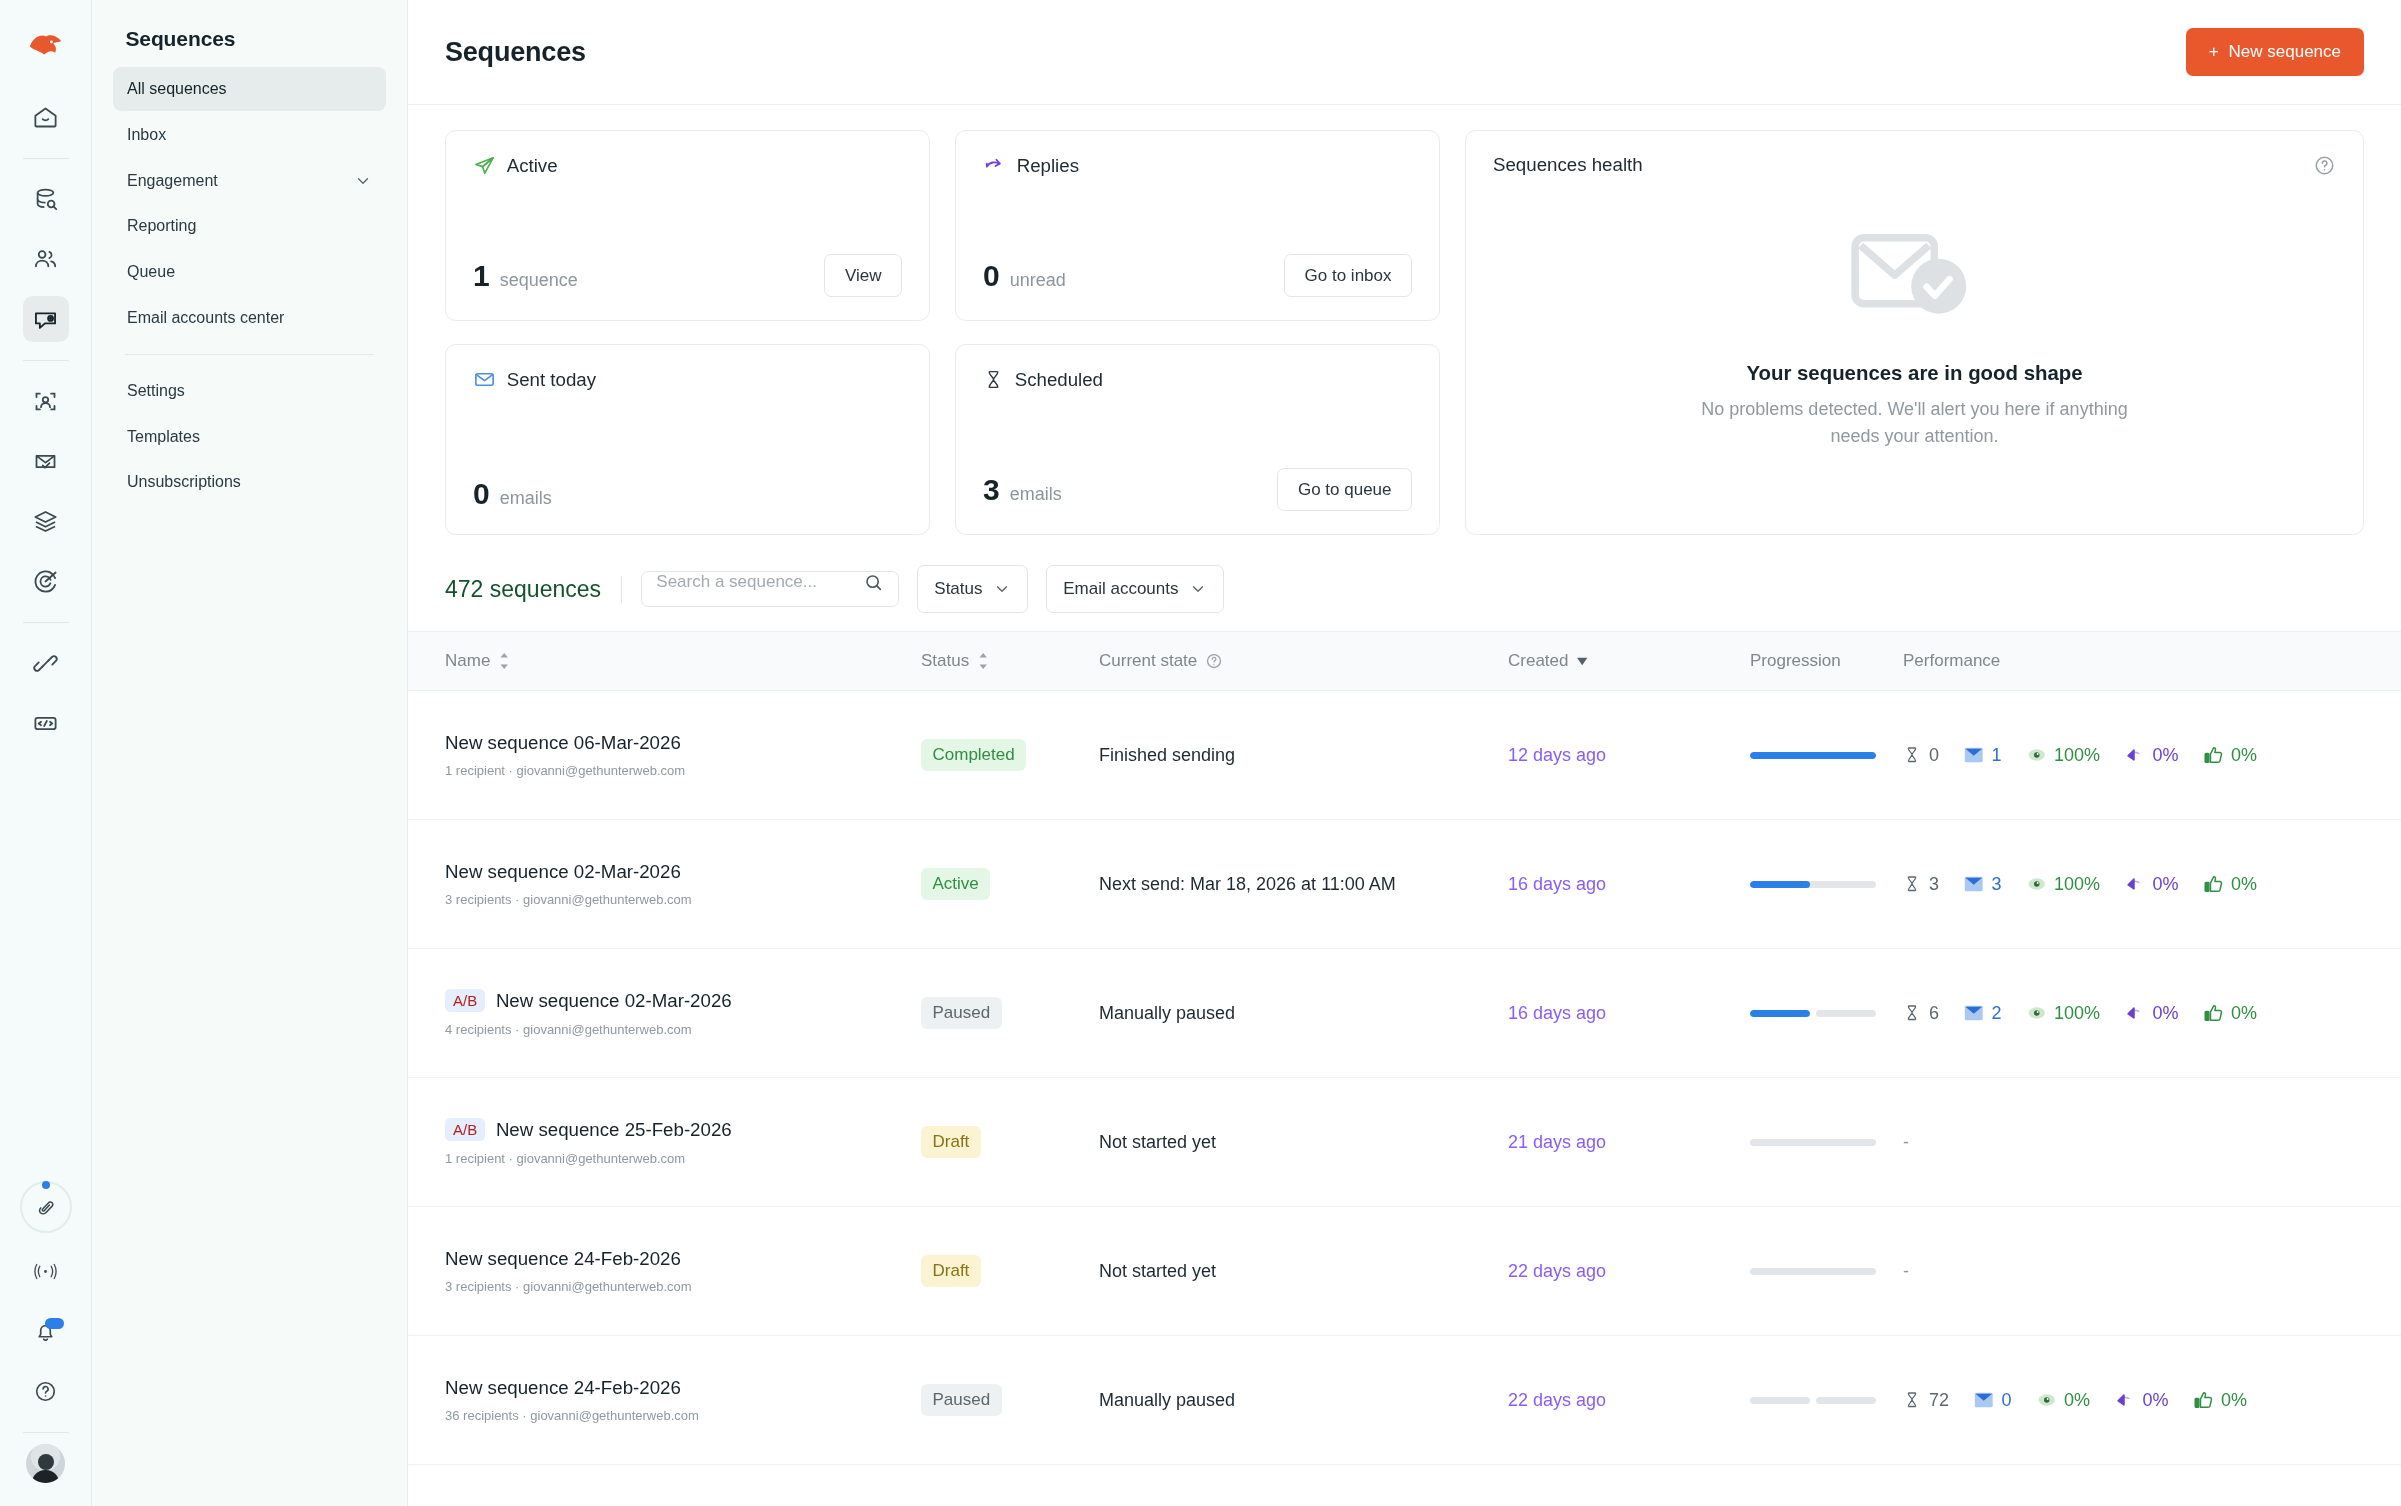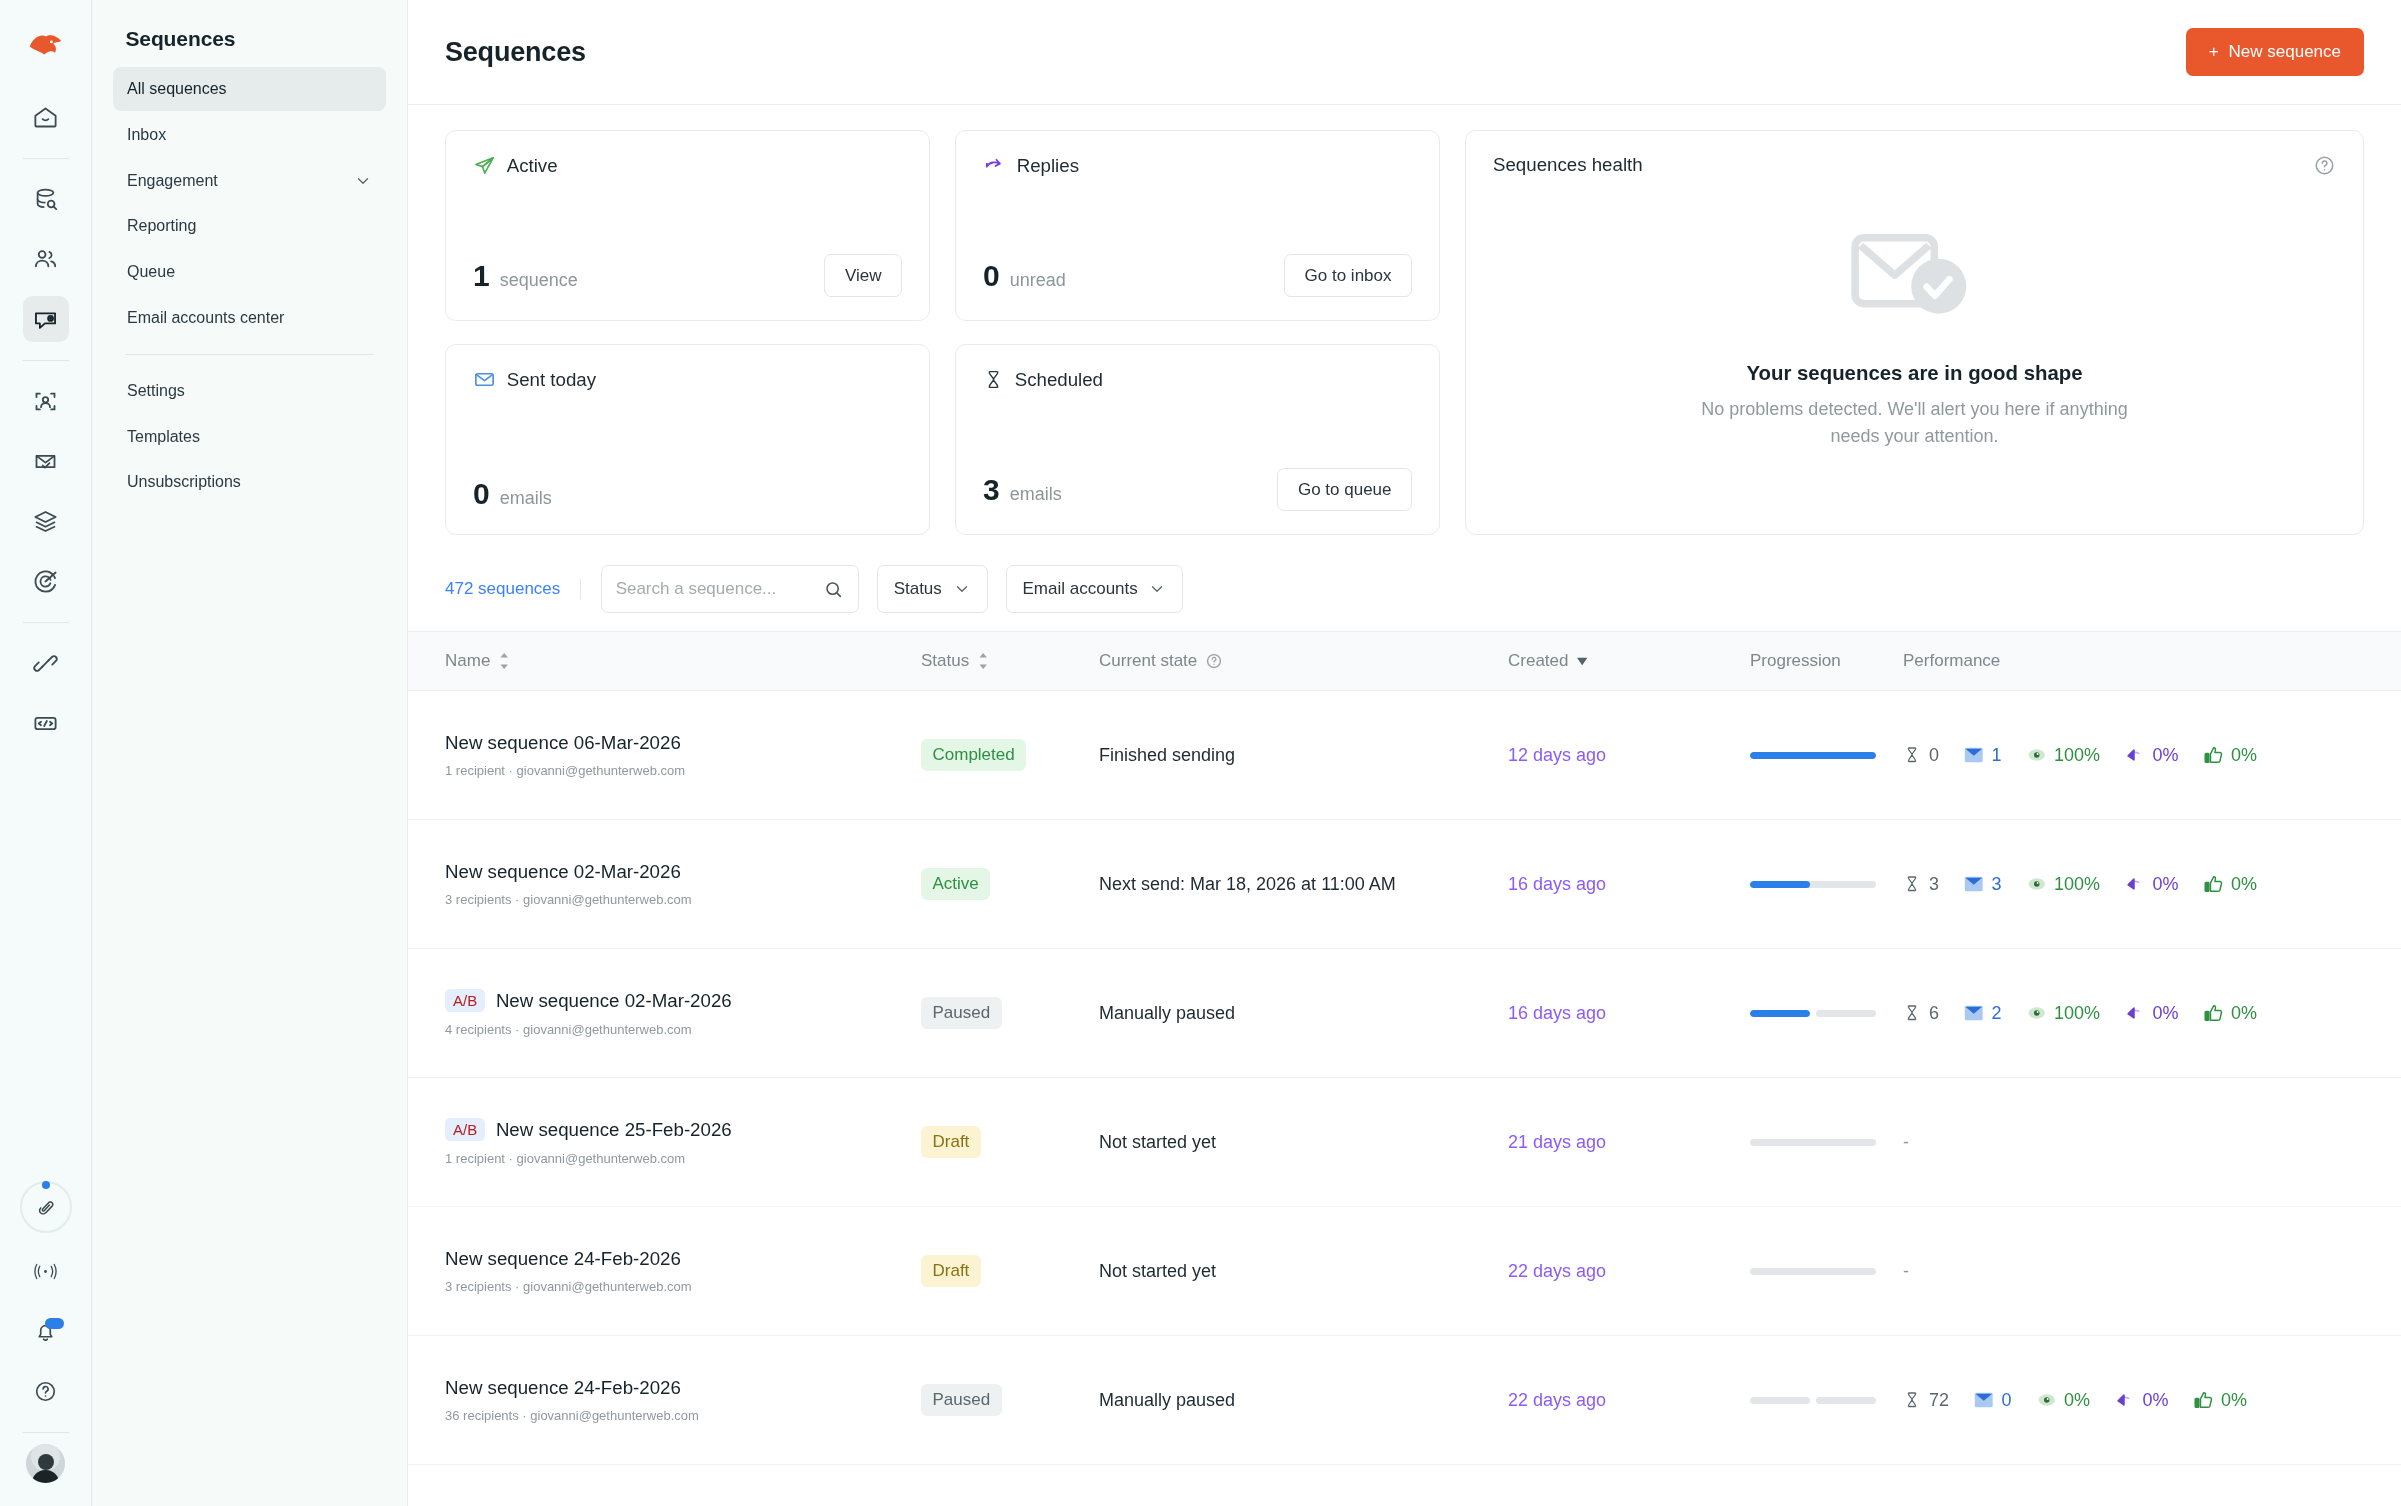--- a/index.html
+++ b/index.html
@@ -93,24 +93,24 @@
     display: flex; flex-direction: column;
   }
   .health-head { display:flex; align-items:flex-start; justify-content:space-between; }
   .health-title { font-size: 18.7px; color: #1e2a31; }
   .health-body { flex:1 1 auto; display:flex; flex-direction:column; align-items:center; justify-content:center; margin-top:-9px;}
   .health-h2 { font-size: 20.4px; font-weight: 700; color: #16232a; margin-top: 23px; }
   .health-p { font-size: 18px; color: #8e9score; color:#8f999e; text-align:center; line-height: 1.5; margin-top: 10.7px; max-width: 462px;}
 
   
   .filters { display: flex; align-items: center; gap: 18px; padding: 30px 37px 18px 37px; }
-  .count { font-size: 17px; color: #3b82f6; padding-right: 19.5px; border-right: 0.9px solid #e3e7e9; margin-right: 1.8px; }
+  .count { font-size: 23px; color: #14532d; padding-right: 19.5px; border-right: 0.9px solid #e3e7e9; margin-right: 1.8px; }
   .search {
-    width: 258px; height: 48px; border: 0.9px solid #e2e6e8; border-radius: 7px;
-    display: flex; align-items: center; padding: 0 14px; gap: 13px; background:#fff;
+    width: 258px; height: 36px; border: 0.9px solid #e2e6e8; border-radius: 7px;
+    display: flex; align-items: flex-start; padding: 0 14px; gap: 13px; background:#fff;
   }
   .search input { border: none; outline: none; flex: 1 1 auto; font-size: 17px; font-family: inherit; color: #2a363d; background: transparent; min-width: 0;}
   .search input::placeholder { color: #a3abaf; }
   .select {
     height: 48px; border: 0.9px solid #e2e6e8; border-radius: 7px; background: #fff;
     display: flex; align-items: center; gap: 10.7px; padding: 0 16px; font-size: 17px;
     color: #2a363d; cursor: pointer;
   }
 
   

